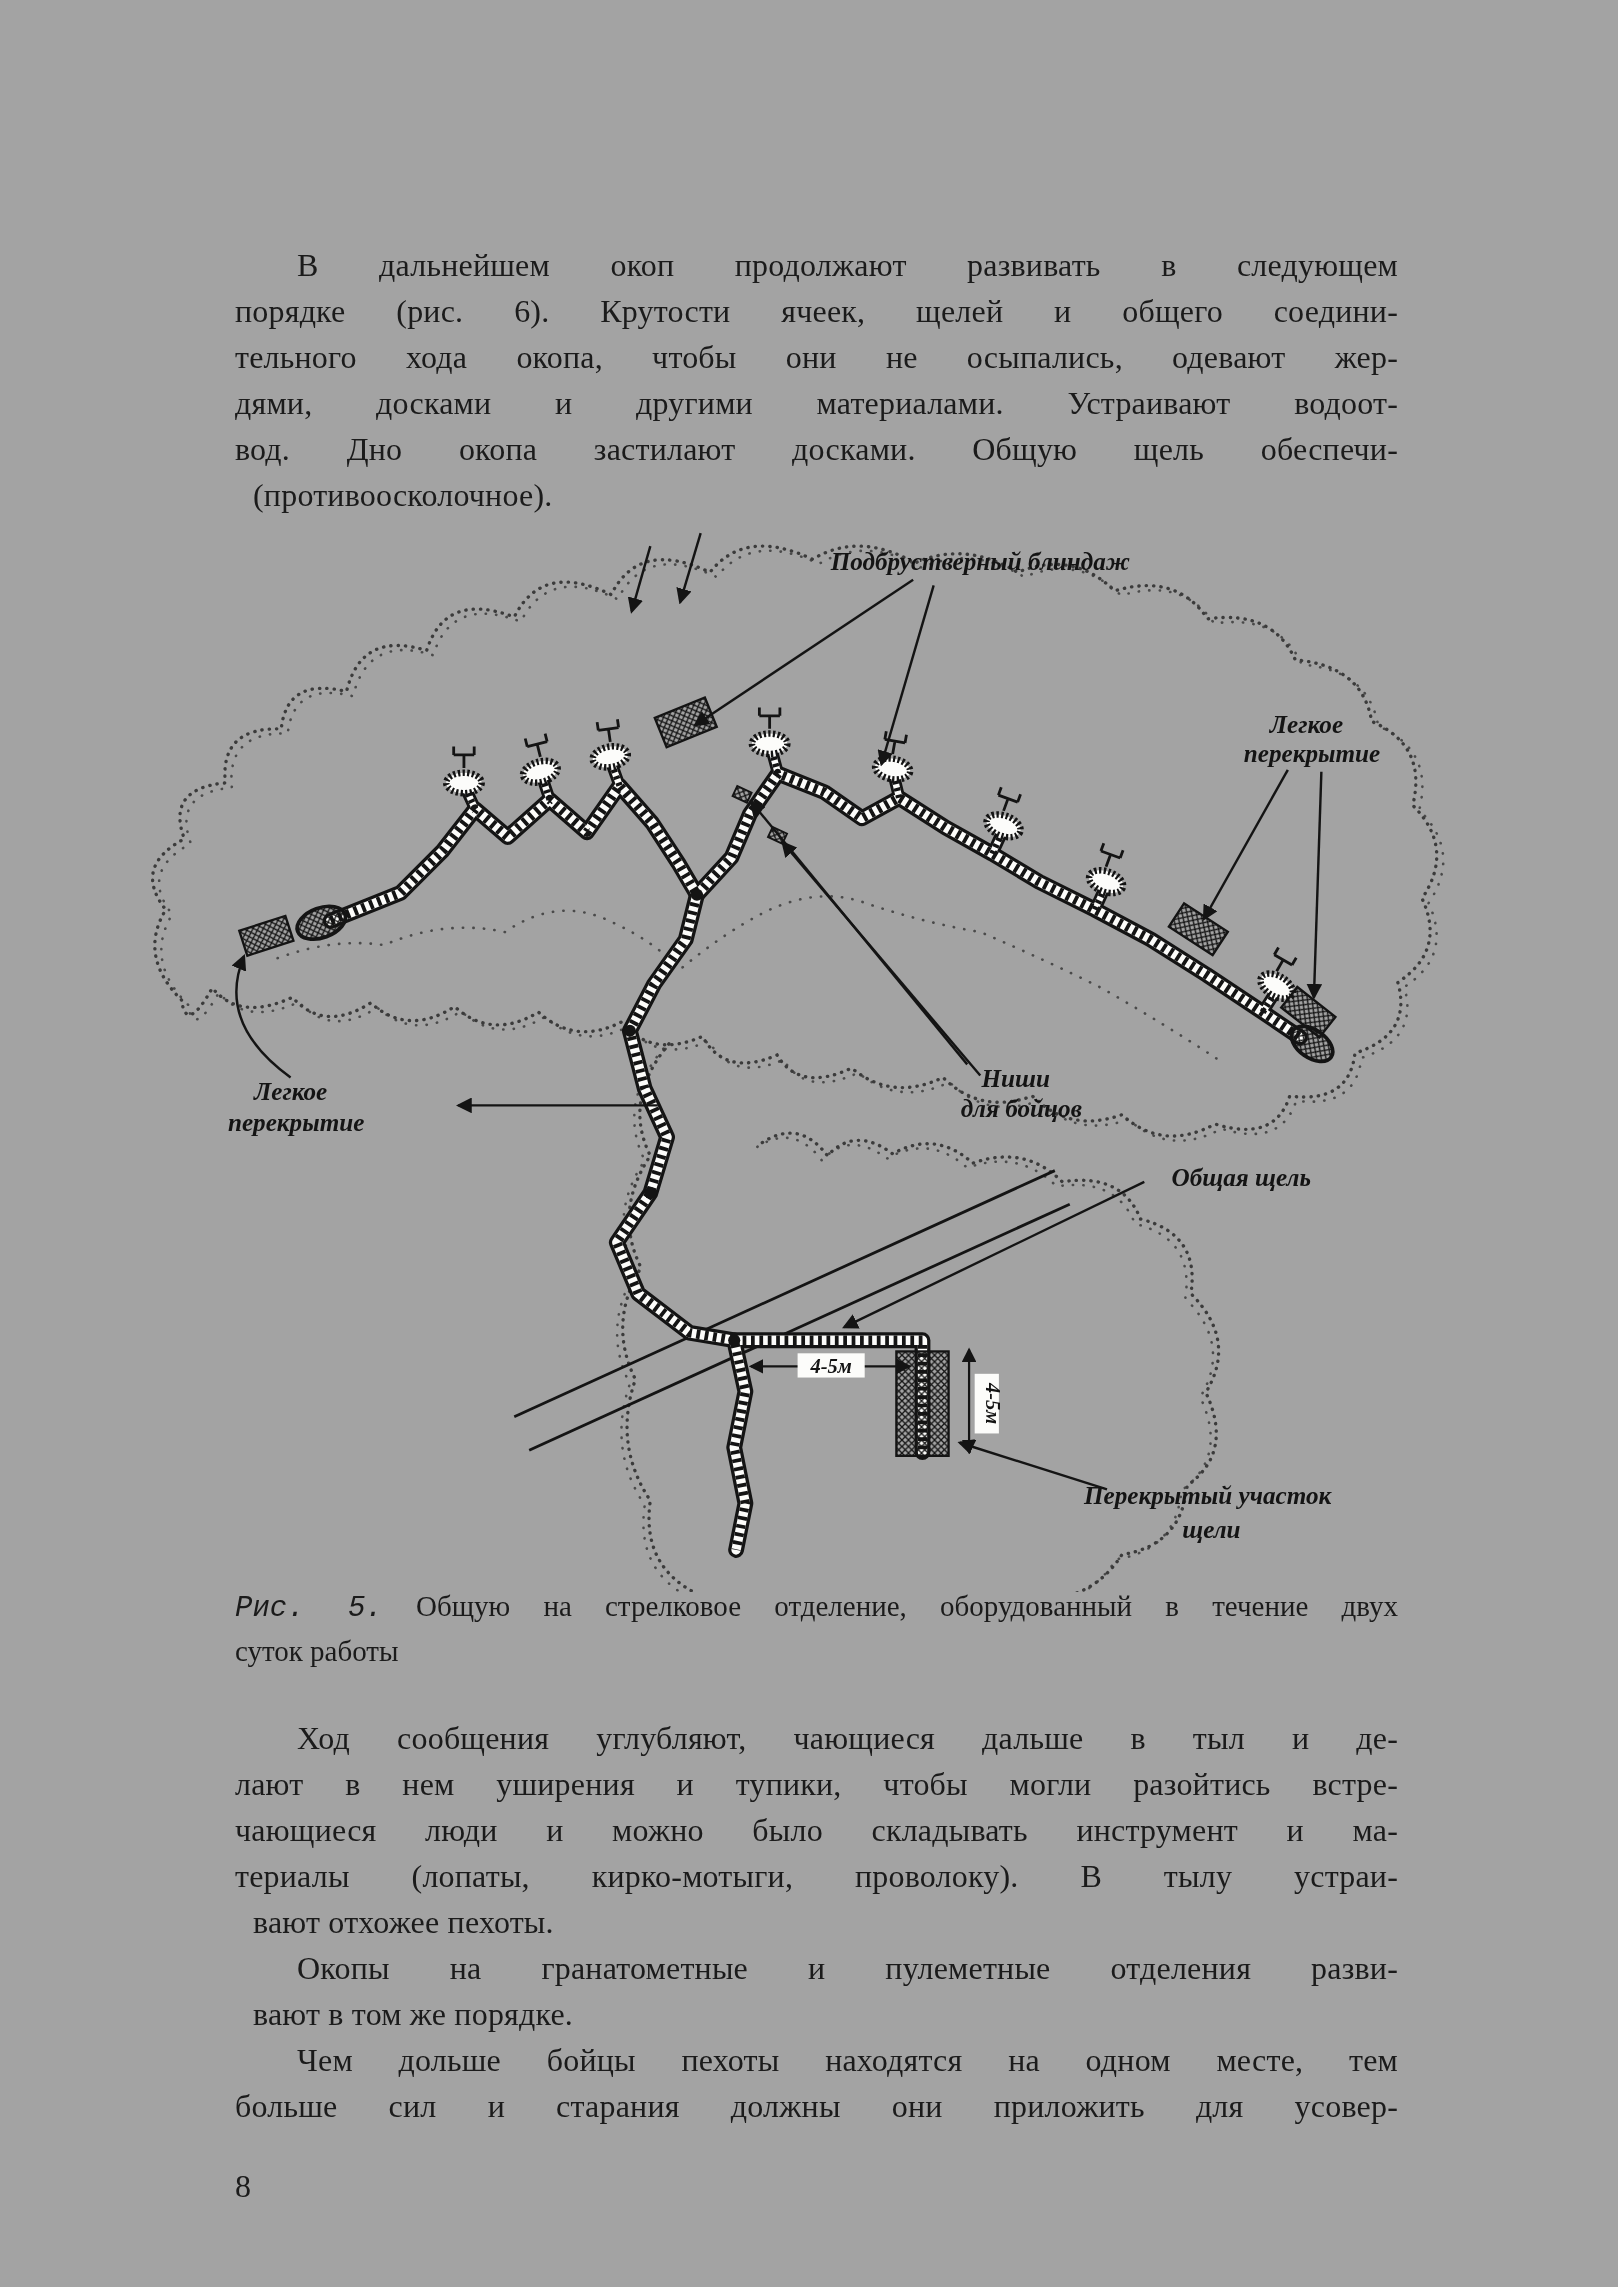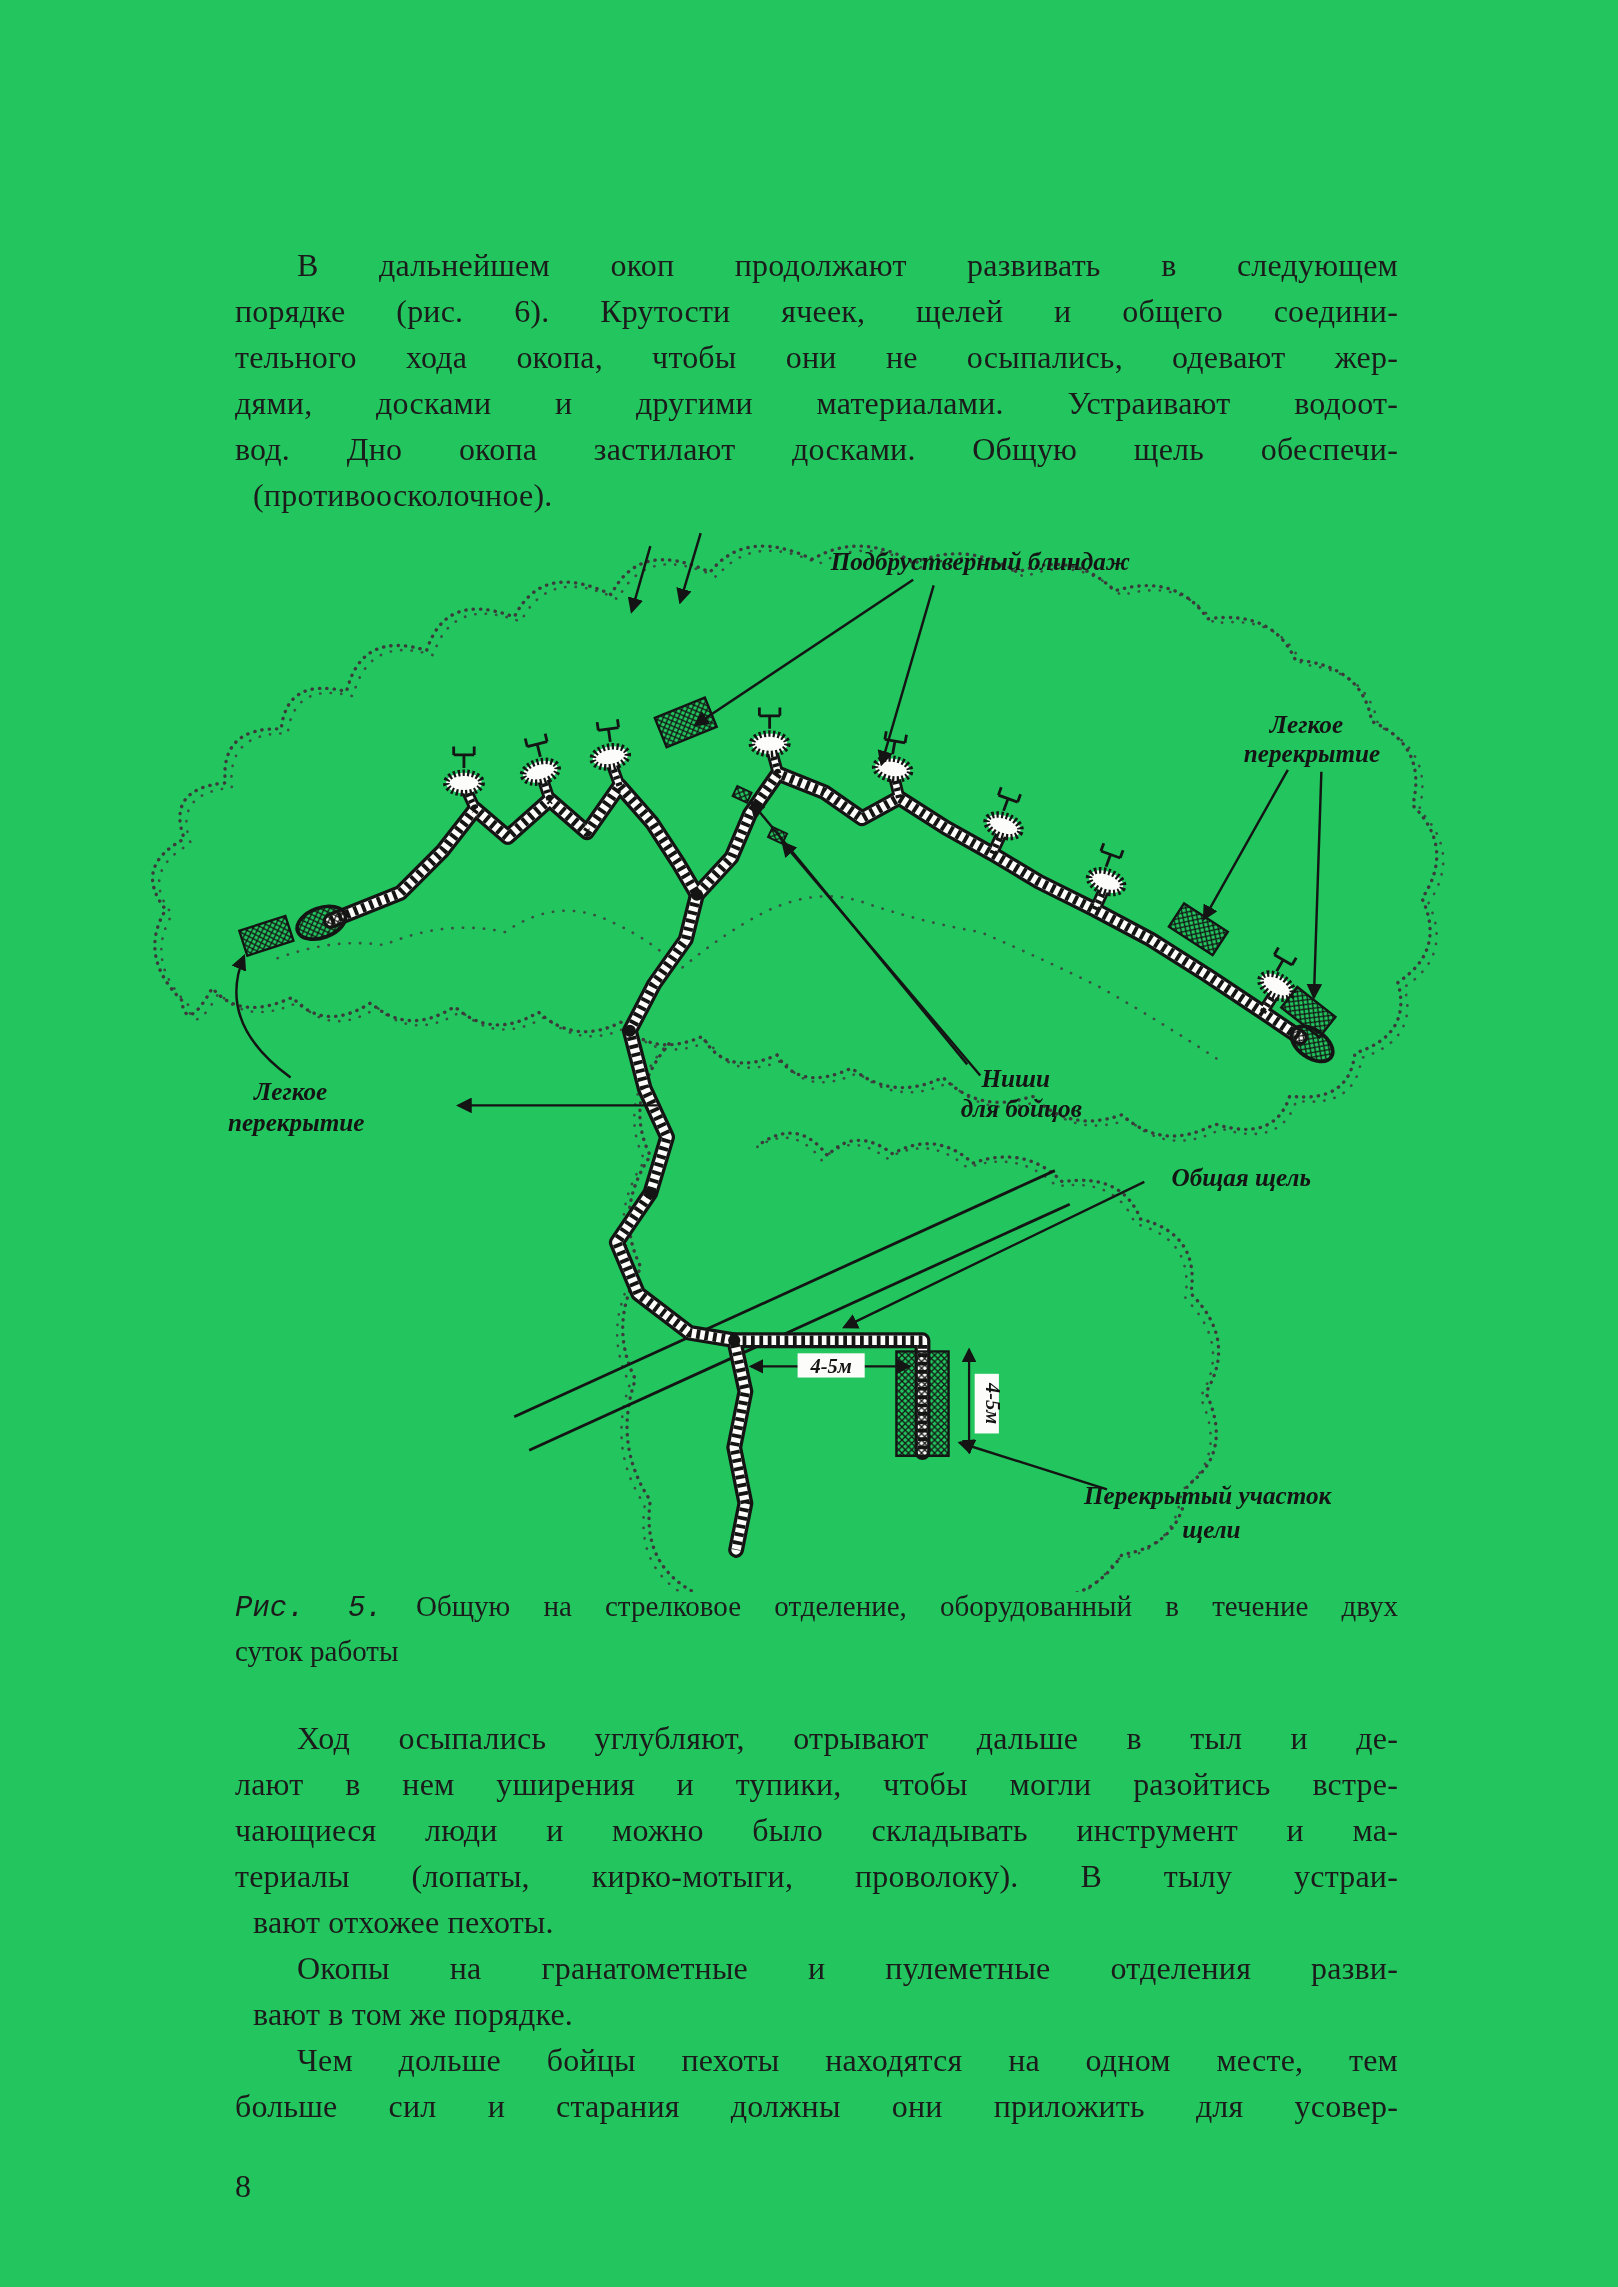--- a/index.html
+++ b/index.html
@@ -1,19 +1,19 @@
 <!DOCTYPE html>
 <html style="font-size:15px"><head>
 <meta charset="utf-8">
 <style>
   * { margin:0; padding:0; box-sizing:border-box; }
   html,body { background:#e9e8e4; }
   .page {
     position:relative; width:1618px; height:2288px;
-    background:#22c55e; color:#1b1b1b;
+    background:#a3a3a3; color:#1b1b1b;
     font-family:"Liberation Serif", serif;
     overflow:hidden; margin:0 auto;
   }
   .para { position:absolute; left:235px; width:1163px; font-size:32px; line-height:46px; letter-spacing:0.2px; }
   .p1 { top:242px; }
   .p2 { top:1715px; }
   .line { text-align:justify; text-align-last:justify; }
   .line.end { text-align-last:left;margin-left:18px; }
   .line.ind { text-indent:62px; }
   .caption { position:absolute; left:235px; top:1585px; width:1163px; font-size:29px; line-height:43px; }
@@ -185,21 +185,21 @@
 
   <div class="caption">
     <div class="cap1">
       <span class="fig-num">Рис. 5.</span>
       <span>Общую на стрелковое отделение, оборудованный в течение двух</span>
     </div>
     <div class="cap2">суток работы</div>
   </div>
 
   <div class="para p2">
-    <div class="line ind">Ход осыпались углубляют, отрывают дальше в тыл и де-</div>
+    <div class="line ind">Ход сообщения углубляют, чающиеся дальше в тыл и де-</div>
     <div class="line">лают в нем уширения и тупики, чтобы могли разойтись встре-</div>
     <div class="line">чающиеся люди и можно было складывать инструмент и ма-</div>
     <div class="line">териалы (лопаты, кирко-мотыги, проволоку). В тылу устраи-</div>
     <div class="line end">вают отхожее пехоты.</div>
     <div class="line ind">Окопы на гранатометные и пулеметные отделения разви-</div>
     <div class="line end">вают в том же порядке.</div>
     <div class="line ind">Чем дольше бойцы пехоты находятся на одном месте, тем</div>
     <div class="line">больше сил и старания должны они приложить для усовер-</div>
   </div>
 

